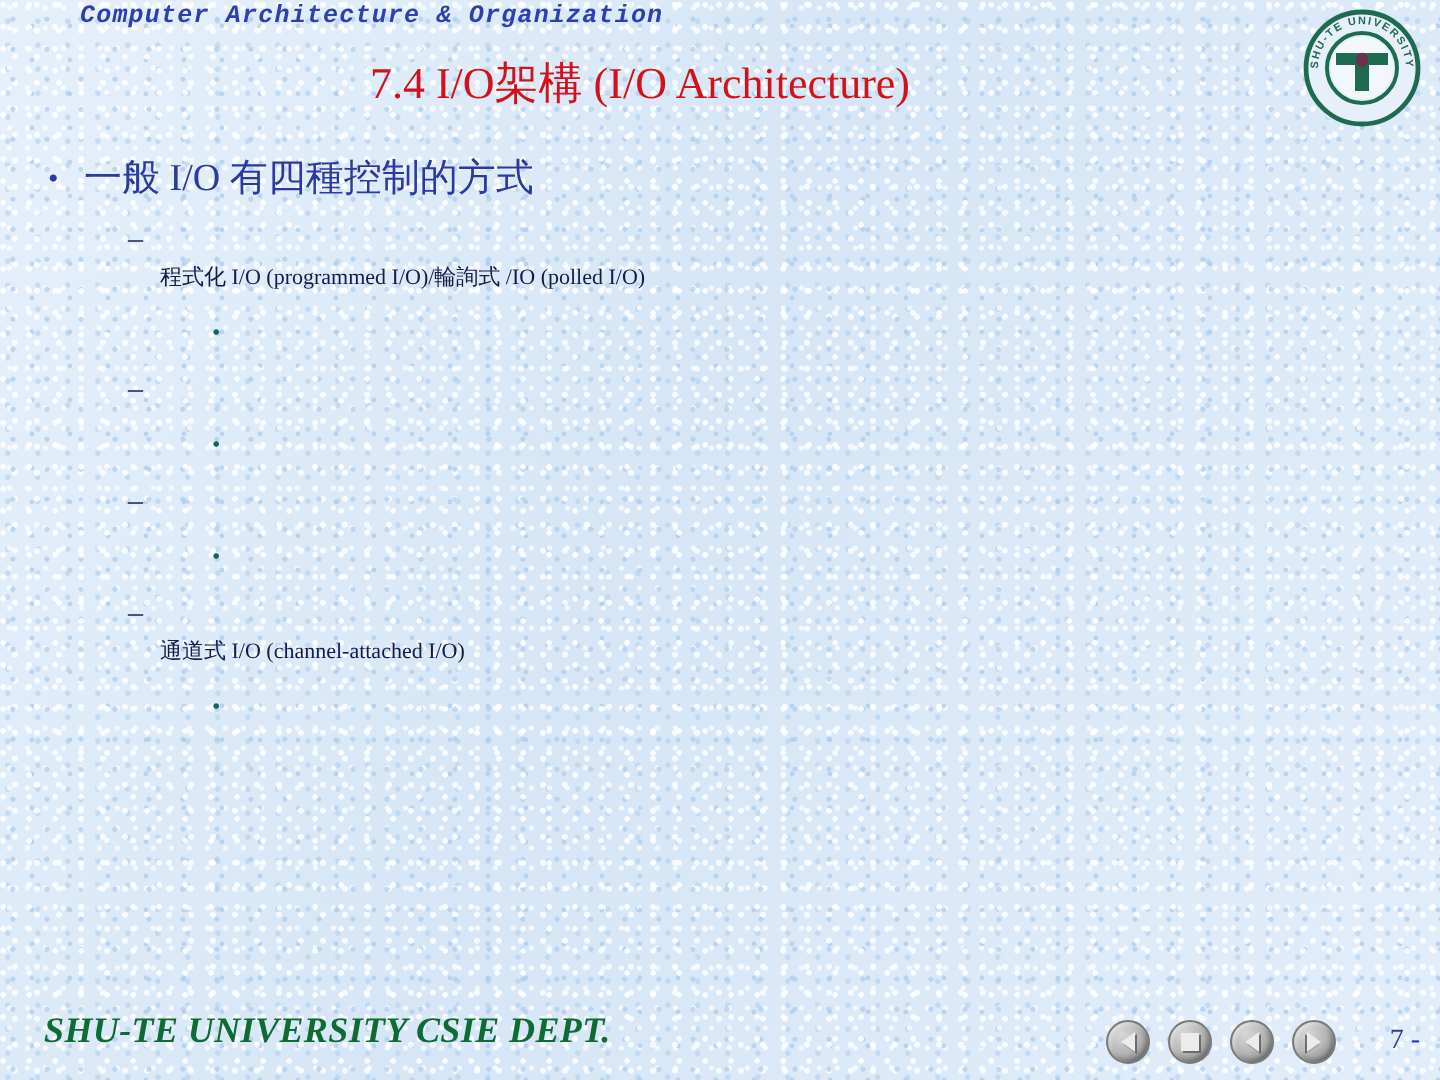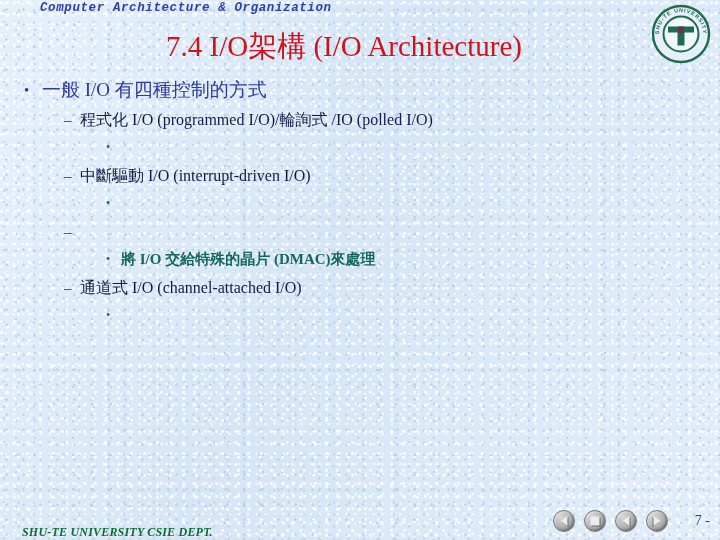--- a/index.html
+++ b/index.html
@@ -55,24 +55,23 @@
   }
 
   
   #slide-title {
     position: absolute;
     left: 0;
     top: 27px;
     width: 640px;
     text-align: center;
     font-family: "Liberation Serif", "DejaVu Serif", serif;
-    font-size: 29px;
+    font-size: 22px;
     color: #d2121a;
     white-space: nowrap;
-    padding-left: 24px;
   }
 
   
   #content {
     position: absolute;
     left: 0;
     top: 78px;
     width: 720px;
   }
 
@@ -105,23 +104,24 @@
   }
   .lvl2 .marker {
     color: #141b47;
     font-size: 15px;
     line-height: 22px;
     width: 16px;
     flex: none;
   }
   .lvl2 .txt {
     color: #141b47;
-    font-size: 16px;
+    font-size: 11px;
     line-height: 22px;
     font-family: "Liberation Serif", "DejaVu Serif", serif;
+    margin-top: 19px;
   }
 
   .lvl3 {
     display: flex;
     align-items: flex-start;
     margin-left: 106px;
     margin-top: 6px;
     max-width: 580px;
   }
   .lvl3 .marker {
@@ -136,25 +136,25 @@
     font-weight: bold;
     font-size: 15px;
     line-height: 21px;
     font-family: "Liberation Serif", "DejaVu Serif", serif;
   }
 
   
   #footer-school {
     position: absolute;
     left: 22px;
-    bottom: 0;
+    bottom: 14px;
     font-family: "Liberation Serif", "DejaVu Serif", serif;
     font-weight: bold;
     font-style: italic;
-    font-size: 12px;
+    font-size: 18px;
     color: #0d6b33;
     letter-spacing: 0.2px;
     white-space: nowrap;
   }
 
   #nav-buttons {
     position: absolute;
     right: 52px;
     bottom: 8px;
     display: flex;
@@ -245,32 +245,30 @@
     <div class="lvl2">
       <span class="marker">–</span>
       <span class="txt">程式化 I/O (programmed I/O)/輪詢式 /IO (polled I/O)</span>
     </div>
     <div class="lvl3">
       <span class="marker">•</span>
     </div>
 
     <div class="lvl2">
       <span class="marker">–</span>
-      <span class="txt">中斷驅動 I/O (interrupt-driven I/O)</span>
-    </div>
-    <div class="lvl3">
-      <span class="marker">•</span>
-    </div>
-
-    <div class="lvl2">
-      <span class="marker">–</span>
-    </div>
-    <div class="lvl3">
-      <span class="marker">•</span>
-      <span class="txt">將 I/O 交給特殊的晶片  (DMAC)來處理</span>
+    </div>
+    <div class="lvl3">
+      <span class="marker">•</span>
+    </div>
+
+    <div class="lvl2">
+      <span class="marker">–</span>
+    </div>
+    <div class="lvl3">
+      <span class="marker">•</span>
     </div>
 
     <div class="lvl2">
       <span class="marker">–</span>
       <span class="txt">通道式 I/O (channel-attached I/O)</span>
     </div>
     <div class="lvl3">
       <span class="marker">•</span>
     </div>
 

